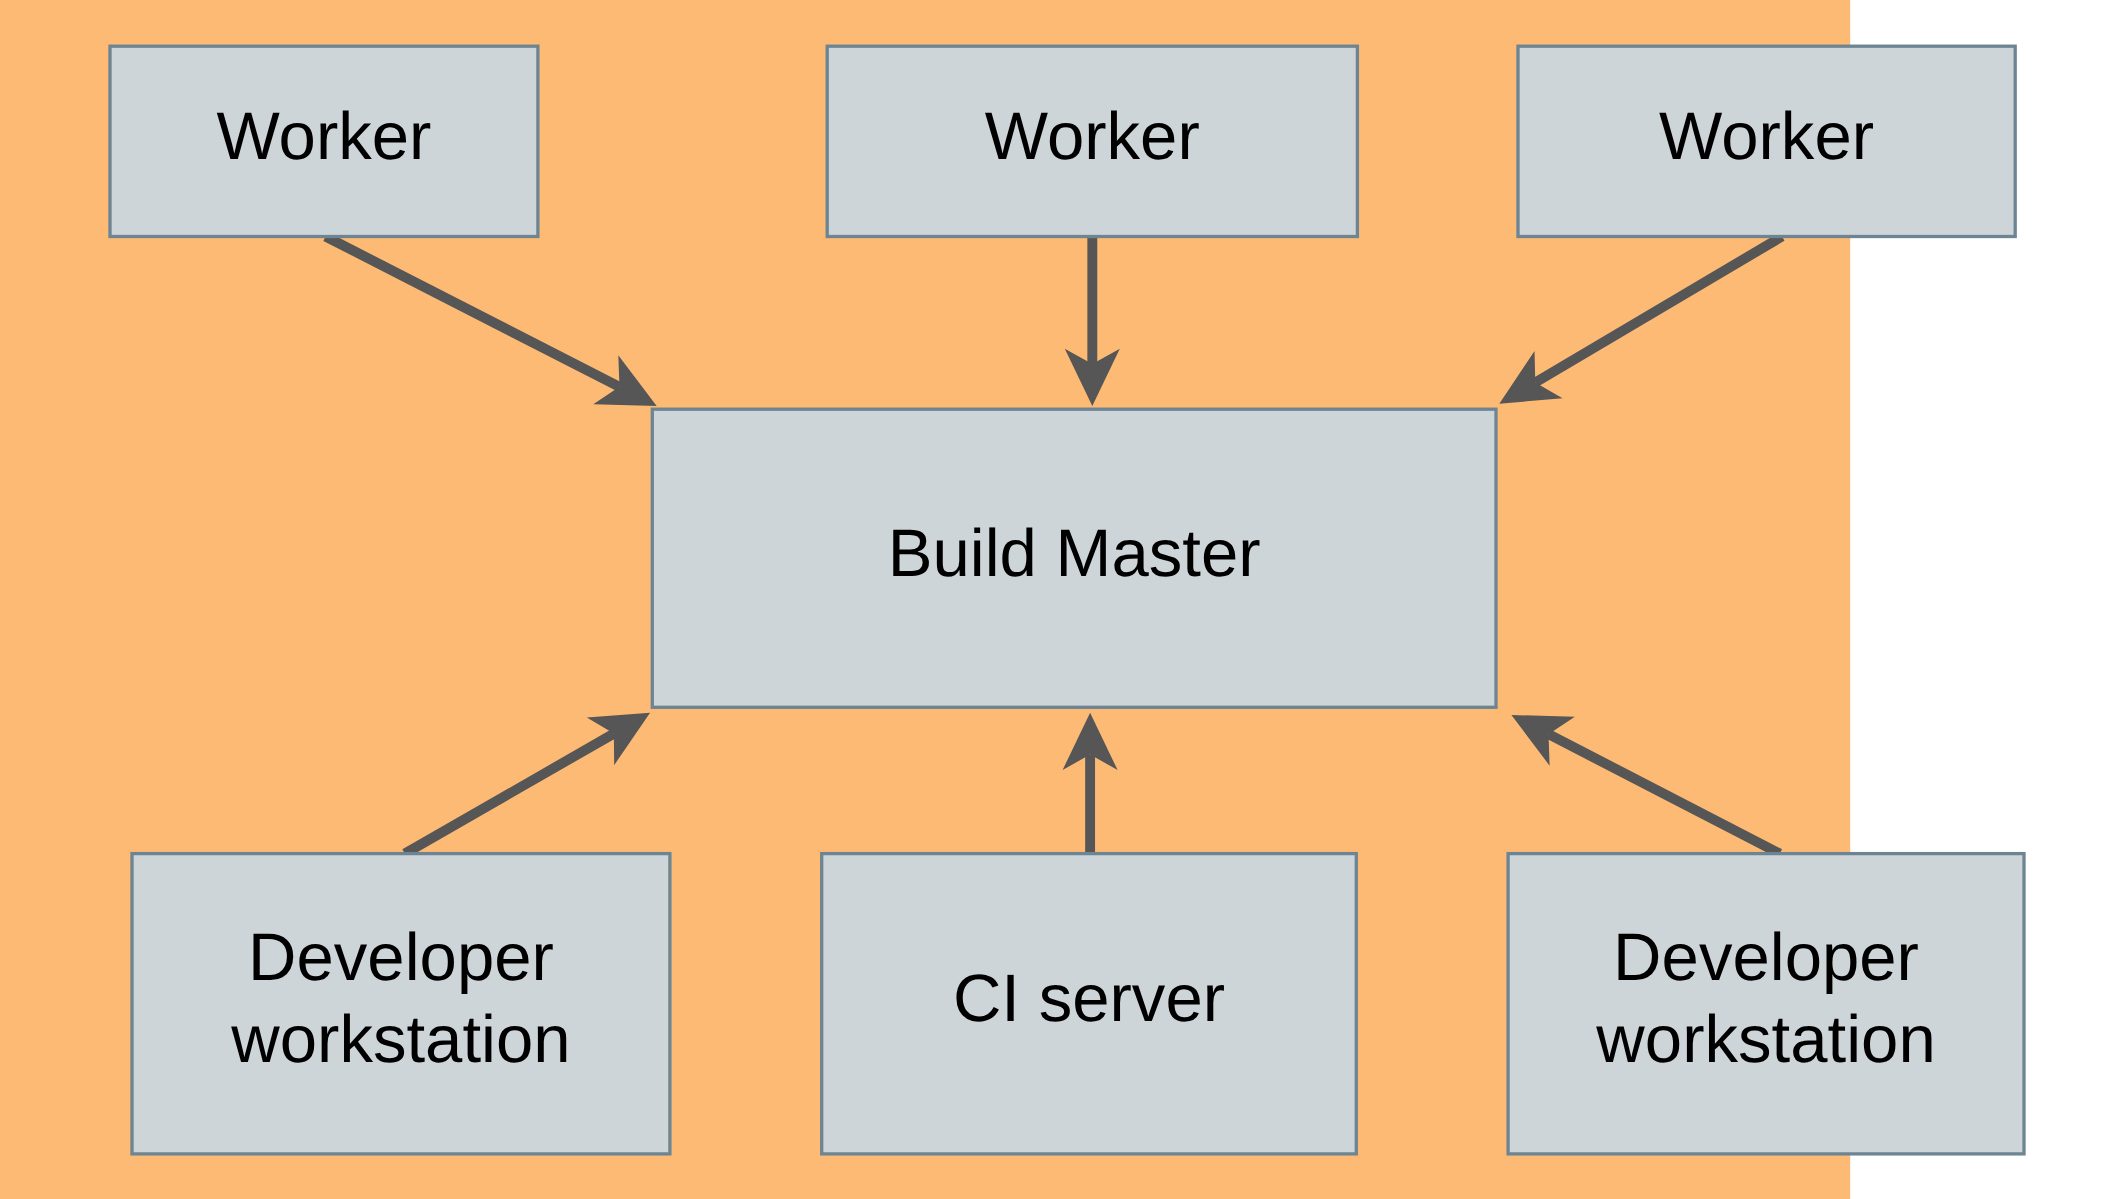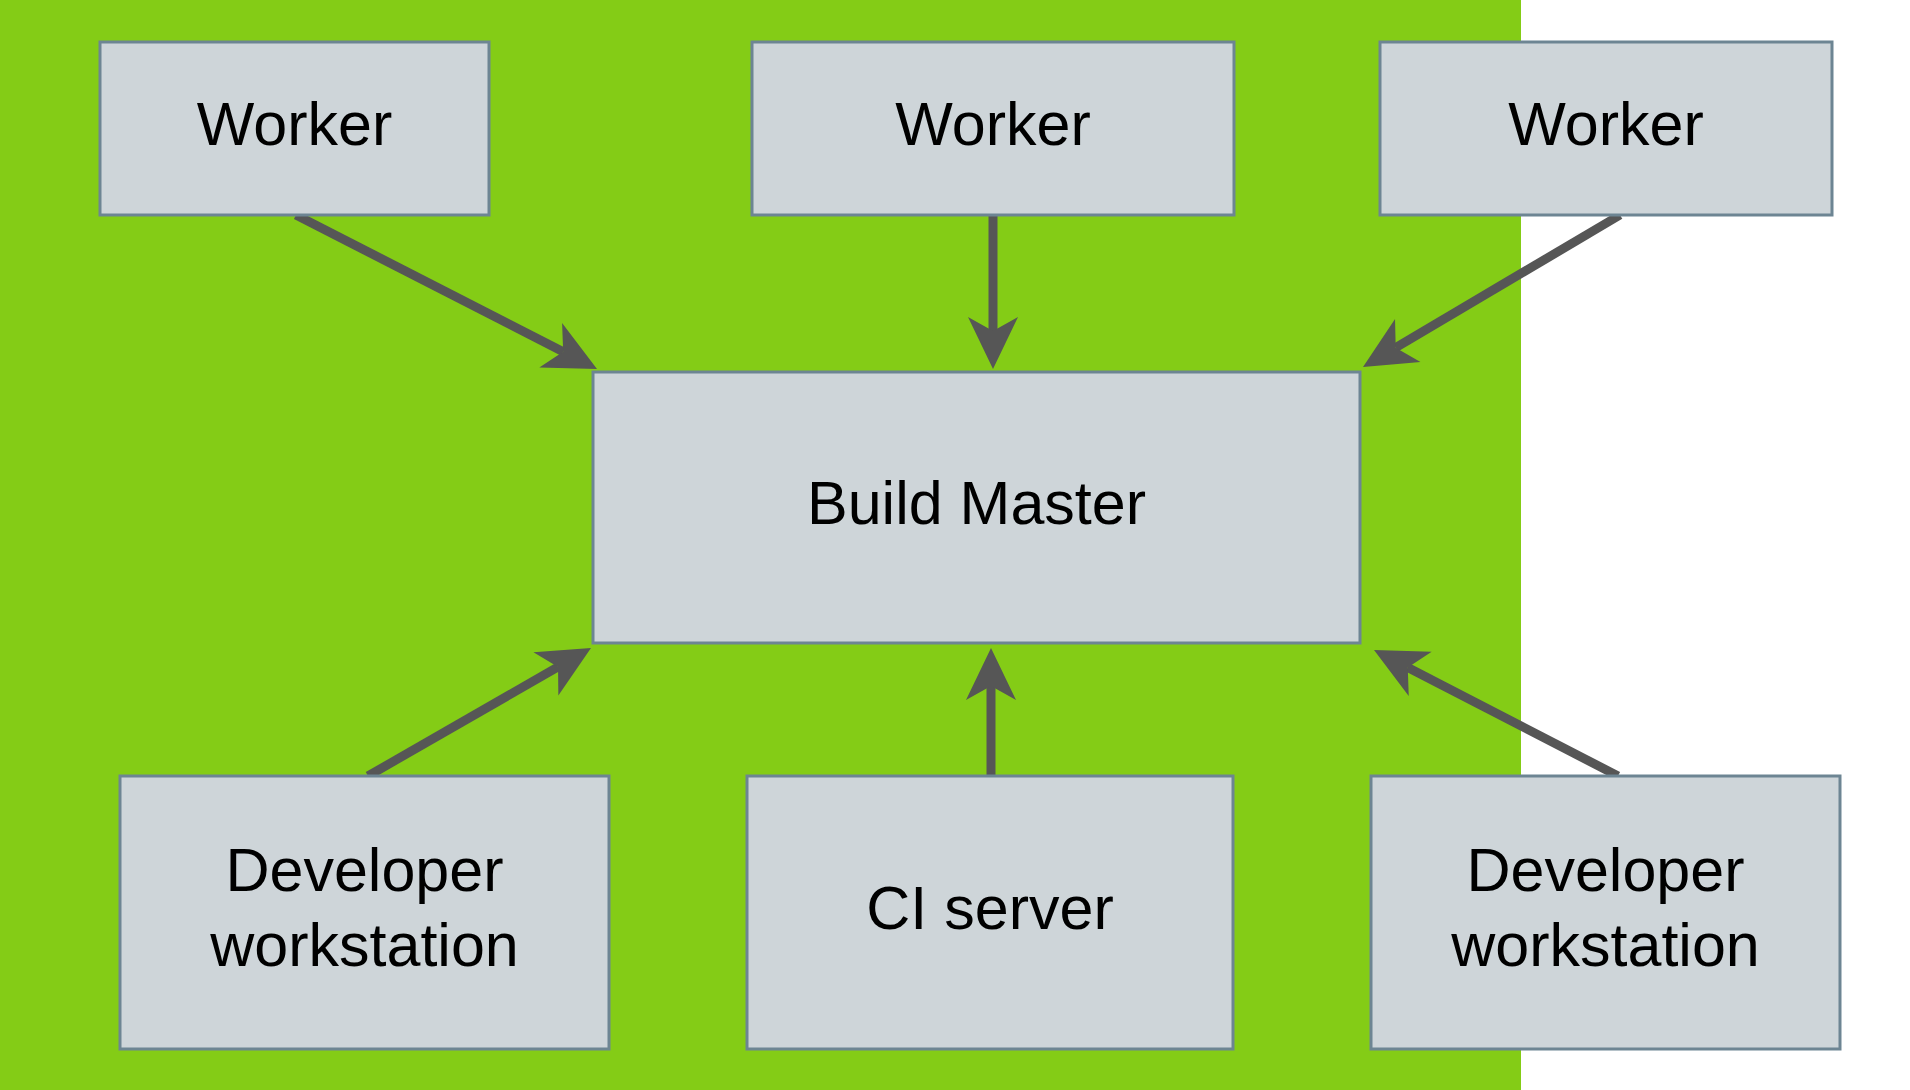--- a/index.html
+++ b/index.html
@@ -8,23 +8,23 @@
     background: #ffffff;
   }
   body {
     width: 1910px;
     height: 1090px;
     overflow: hidden;
     font-family: "Liberation Sans", sans-serif;
   }
   #diagram-root {
     position: relative;
-    width: 1521px;
+    width: 1682px;
     height: 1090px;
-    background: #84cc16;
+    background: #fdba74;
   }
   svg.diagram-canvas {
     position: absolute;
     left: 0;
     top: 0;
     width: 1910px;
     height: 1090px;
     display: block;
   }
   .node-rect {

